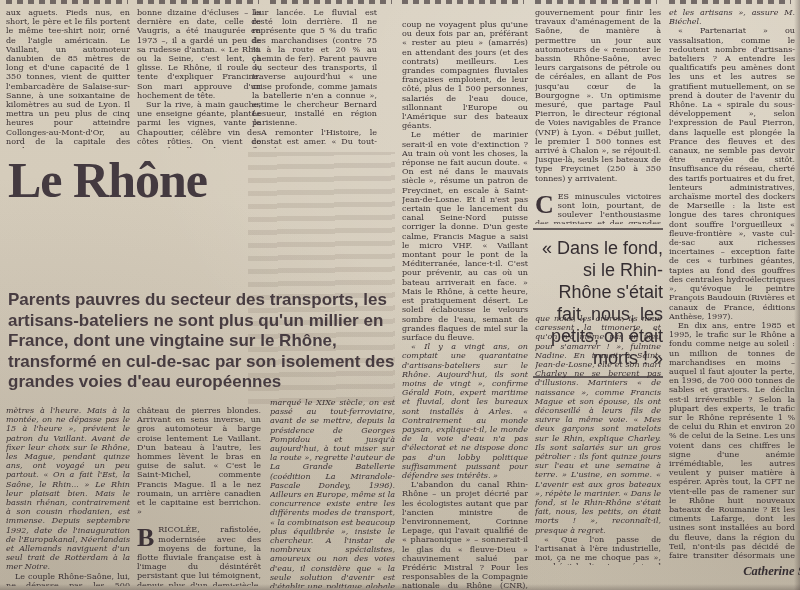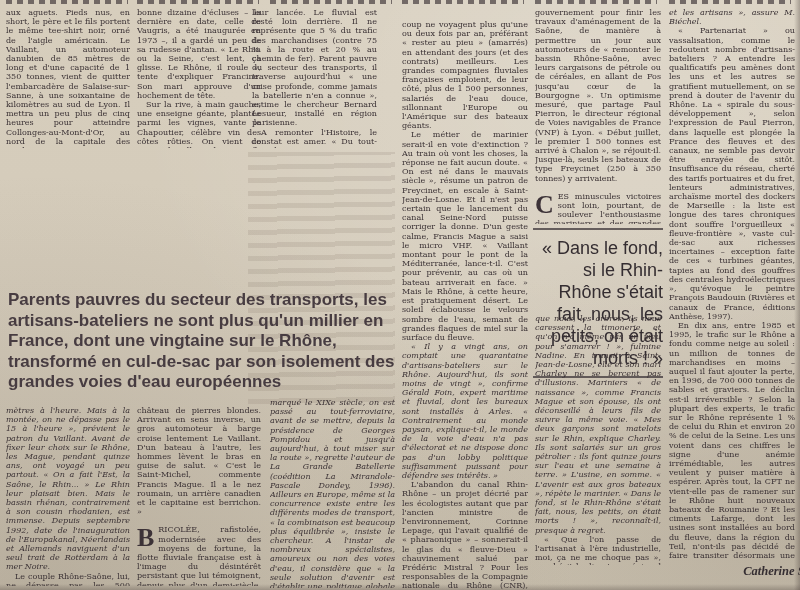--- a/index.html
+++ b/index.html
@@ -94,21 +94,21 @@
   <section class="col" style="left:137px;top:8px;width:124px;height:140px">
     <p class="para">bonne dizaine d'écluses – la dernière en date, celle de Vaugris, a été inaugurée en 1973 –, il a gardé un peu de sa rudesse d'antan. « Le Rhin ou la Seine, c'est lent, ça glisse. Le Rhône, il roule », tente d'expliquer Francine. Son mari approuve d'un hochement de tête.</p>
     <p class="para ind">Sur la rive, à main gauche, une enseigne géante, plantée parmi les vignes, vante le Chapoutier, célèbre vin des côtes rôties. On vient de passer le village d'Ampuis et son</p>
   </section>
 
   <section class="col" style="left:252px;top:8px;width:125px;height:140px">
     <p class="para">leur lancée. Le fluvial est resté loin derrière. Il ne représente que 5 % du trafic des marchandises (contre 75 % à la route et 20 % au chemin de fer). Parent pauvre du secteur des transports, il traverse aujourd'hui « une crise profonde, comme jamais la batellerie n'en a connue », estime le chercheur Bernard Lesueur, installé en région parisienne.</p>
     <p class="para ind">A remonter l'Histoire, le constat est amer. « Du tout-fluvial qui a</p>
   </section>
 
-  <h1 class="headline"><br></h1>
+  <h1 class="headline"><span>Le Rhône</span><br></h1>
 
   <h2 class="standfirst">Parents pauvres du secteur des transports, les artisans-bateliers ne sont plus qu'un millier en France, dont une vingtaine sur le Rhône, transformé en cul-de-sac par son isolement des grandes voies d'eau européennes</h2>
 
   <section class="col" style="left:6px;top:406px;width:124px;height:180px">
     <p class="para ital">mètres à l'heure. Mais à la montée, on ne dépasse pas le 15 à l'heure », prévient le patron du Vaillant. Avant de fixer leur choix sur le Rhône, les Mague, pendant quinze ans, ont voyagé un peu partout. « On a fait l'Est, la Saône, le Rhin... » Le Rhin leur plaisait bien. Mais le bassin rhénan, contrairement à son cousin rhodanien, est immense. Depuis septembre 1992, date de l'inauguration de l'Europakanal, Néerlandais et Allemands naviguent d'un seul trait de Rotterdam à la mer Noire.</p>
     <p class="para ind">Le couple Rhône-Saône, lui, ne dépasse pas les 500 kilomètres, dont un peu moins de 400 (entre Fos-sur-Mer et Chalon-sur-Saône) sont accessibles aux gros bateaux</p>
   </section>
 
   <section class="col" style="left:137px;top:406px;width:124px;height:180px">
     <p class="para">château de pierres blondes. Arrivant en sens inverse, un gros automoteur à barge croise lentement Le Vaillant. D'un bateau à l'autre, les hommes lèvent le bras en guise de salut. « C'est le Saint-Michel, commente Francis Mague. Il a le nez roumain, un arrière canadien et le capitaine est berrichon. »</p>

